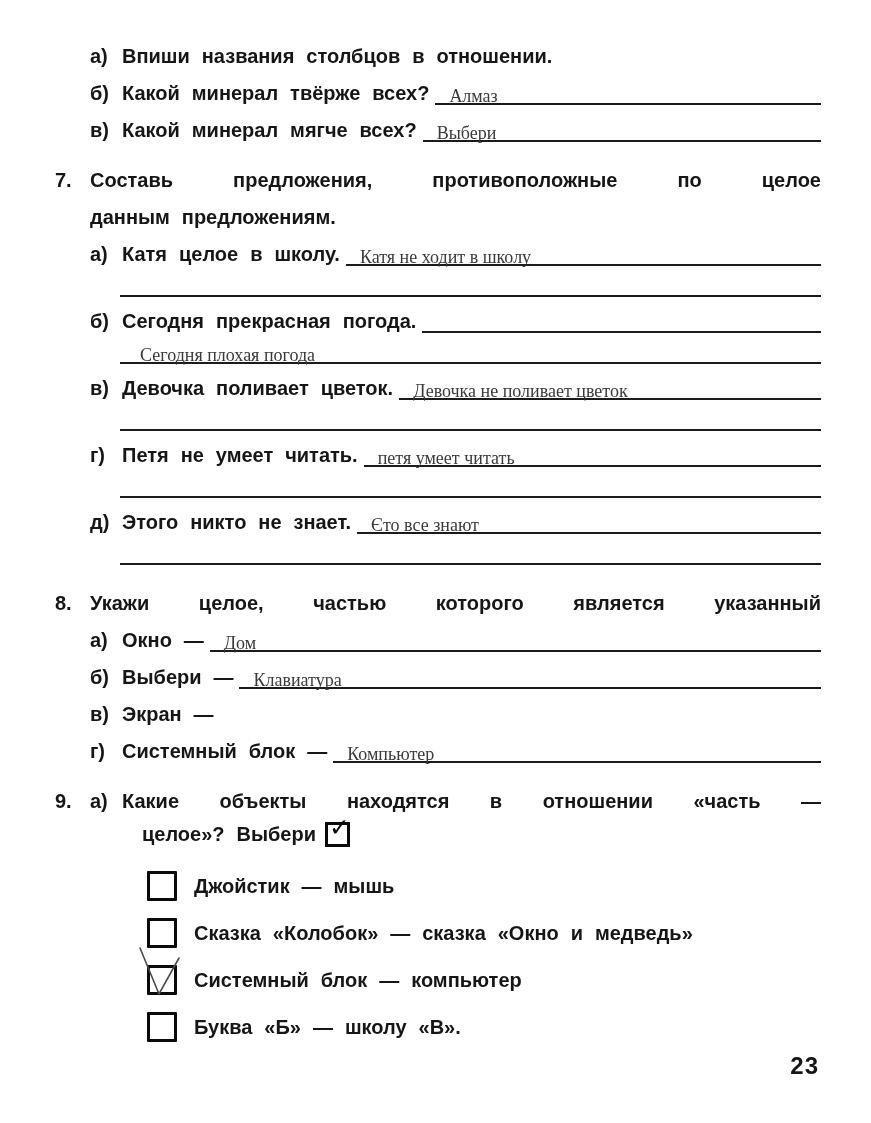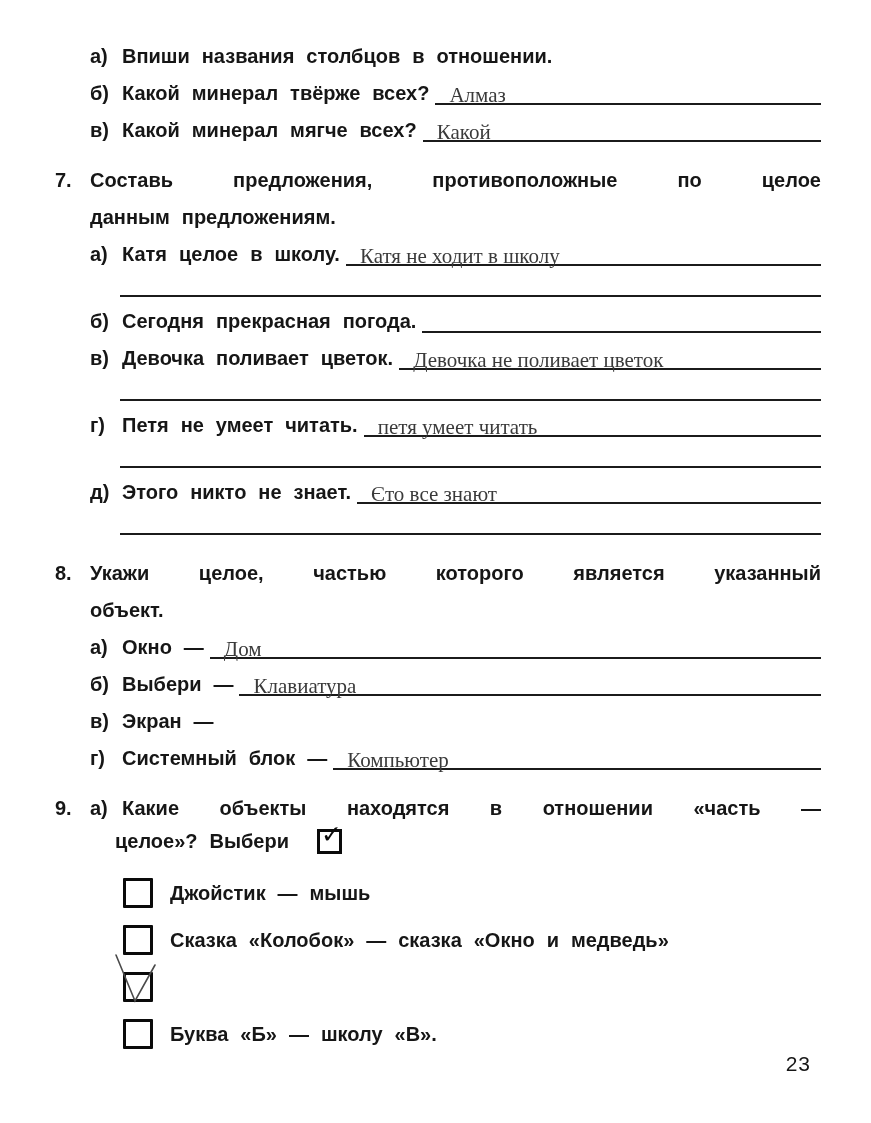--- a/index.html
+++ b/index.html
@@ -17,46 +17,46 @@
   .txt{white-space:nowrap;line-height:1.2;word-spacing:.32em;}
   .jtext{flex:1;line-height:1.2;text-align:justify;text-align-last:justify;word-spacing:.15em;}
   .headline{min-height:36px;align-items:flex-end;}
   .ansline{
     flex:1;margin-left:6px;height:32px;
     border-bottom:2px solid #1b1b1b;
     display:flex;align-items:flex-end;min-width:40px;
   }
   .hand{
     font-family:"Liberation Serif","DejaVu Serif",serif;font-weight:400;
-    color:#3a3a3a;font-size:21px;line-height:1.05;
+    color:#3a3a3a;font-size:18px;line-height:1.05;
     padding-left:14px;white-space:nowrap;position:relative;top:3px;
   }
   .fullline{
     margin-left:65px;height:28px;border-bottom:2px solid #1b1b1b;
     display:flex;align-items:flex-end;
   }
   .fullline .hand{padding-left:20px;}
   .sec{margin-top:14px;}
   .opt{
-    display:flex;align-items:center;margin-left:68px;margin-top:16px;min-height:31px;
+    display:flex;align-items:center;margin-left:92px;margin-top:16px;min-height:31px;
   }
   .optbox{
     flex:none;width:24px;height:24px;border:3px solid #0a0a0a;border-radius:1px;
     position:relative;background:#fff;
   }
   .optlabel{margin-left:17px;line-height:1.2;word-spacing:.32em;white-space:nowrap;}
   .hand-check{position:absolute;left:-17px;top:-27px;overflow:visible;pointer-events:none;}
   .pbox{
     display:inline-block;width:19px;height:19px;border:3px solid #0a0a0a;
     position:relative;vertical-align:-4px;margin:0 9px;
   }
   .pcheck{position:absolute;left:1px;top:-10px;font-size:25px;font-weight:800;color:#0a0a0a;line-height:1;}
-  .l2wrap{display:flex;align-items:center;margin-left:60px;min-height:40px;gap:19px;}
+  .l2wrap{display:flex;align-items:center;margin-left:87px;min-height:40px;}
   .pagenum{
-    position:absolute;right:60px;top:1052px;font-size:21px;font-weight:400;letter-spacing:1px;
+    position:absolute;right:52px;top:1052px;font-size:24px;font-weight:700;letter-spacing:1px;
   }
 </style>
 </head>
 <body>
 
 <div class="page">
 
   <div class="row indent">
     <span class="ltr">а)</span>
     <span class="txt">Впиши  названия  столбцов  в  отношении.</span>
@@ -65,21 +65,21 @@
     <span class="ltr">б)</span>
     <span class="txt">Какой  минерал  твёрже  всех?</span>
     <span class="ansline">
         <span class="hand">Алмаз</span>
       </span>
   </div>
   <div class="row indent">
     <span class="ltr">в)</span>
     <span class="txt">Какой  минерал  мягче  всех?</span>
     <span class="ansline">
-        <span class="hand">Какой</span>
+        <span class="hand">Выбери</span>
       </span>
   </div>
 
   <div class="sec">
     <div class="row headline">
       <span class="num">7.</span>
       <span class="jtext">Составь предложения, противоположные по целое</span>
     </div>
     <div class="row indent headline">
       <span class="txt">данным  предложениям.</span>
@@ -96,20 +96,23 @@
         <span class="hand"></span>
       </div>
 
     <div class="row indent">
       <span class="ltr">б)</span>
       <span class="txt">Сегодня  прекрасная  погода.</span>
       <span class="ansline">
           <span class="hand"></span>
         </span>
     </div>
+    <div class="fullline">
+        <span class="hand">Сегодня плохая погода</span>
+      </div>
 
     <div class="row indent">
       <span class="ltr">в)</span>
       <span class="txt">Девочка  поливает  цветок.</span>
       <span class="ansline">
           <span class="hand">Девочка не поливает цветок</span>
         </span>
     </div>
     <div class="fullline">
         <span class="hand"></span>
@@ -135,23 +138,20 @@
     </div>
     <div class="fullline">
         <span class="hand"></span>
       </div>
   </div>
 
   <div class="sec">
     <div class="row headline">
       <span class="num">8.</span>
       <span class="jtext">Укажи целое, частью которого является указанный</span>
-    </div>
-    <div class="row indent headline">
-      <span class="txt">объект.</span>
     </div>
 
     <div class="row indent">
       <span class="ltr">а)</span>
       <span class="txt">Окно  —</span>
       <span class="ansline">
           <span class="hand">Дом</span>
         </span>
     </div>
     <div class="row indent">
@@ -194,20 +194,21 @@
     <div class="opt">
       <span class="optbox"></span>
       <span class="optlabel">Сказка  «Колобок»  —  сказка  «Окно  и  медведь»</span>
     </div>
     <div class="opt">
       <span class="optbox">
         <svg class="hand-check" width="62" height="62" viewBox="0 0 62 62">
           <path d="M7 7 L26 53 L46 17" fill="none" stroke="#4a4a4a" stroke-width="1.6" stroke-linecap="round"></path>
         </svg>
       </span>
+      <span class="optlabel">Системный  блок  —  компьютер</span>
     </div>
     <div class="opt">
       <span class="optbox"></span>
       <span class="optlabel">Буква  «Б»  —  школу  «В».</span>
     </div>
   </div>
 
   <div class="pagenum">23</div>
 </div>
 

